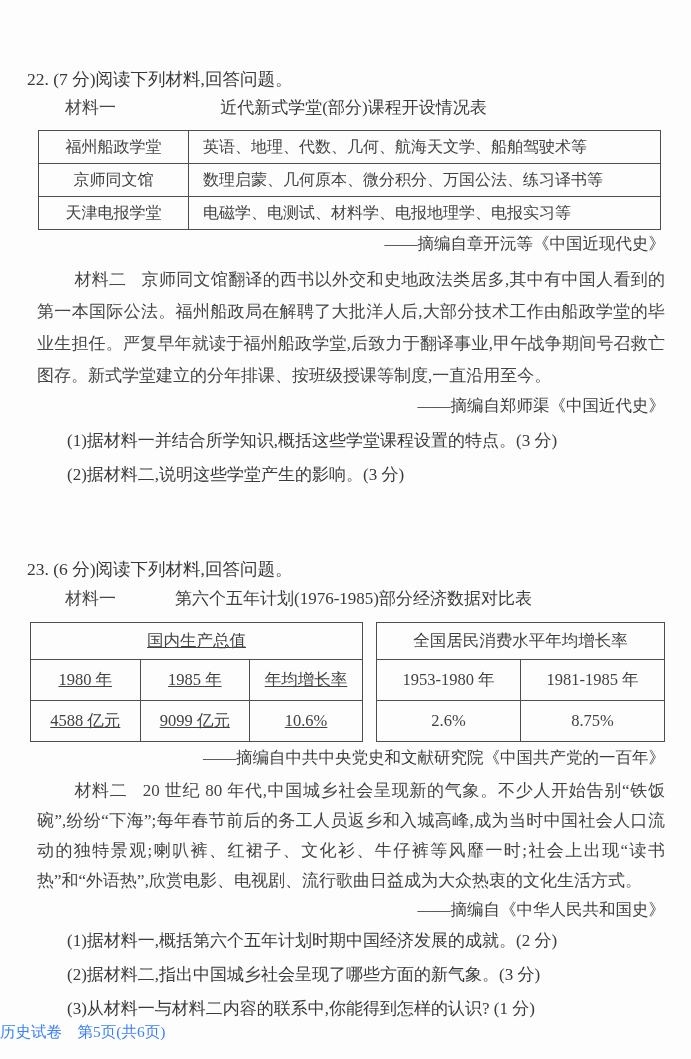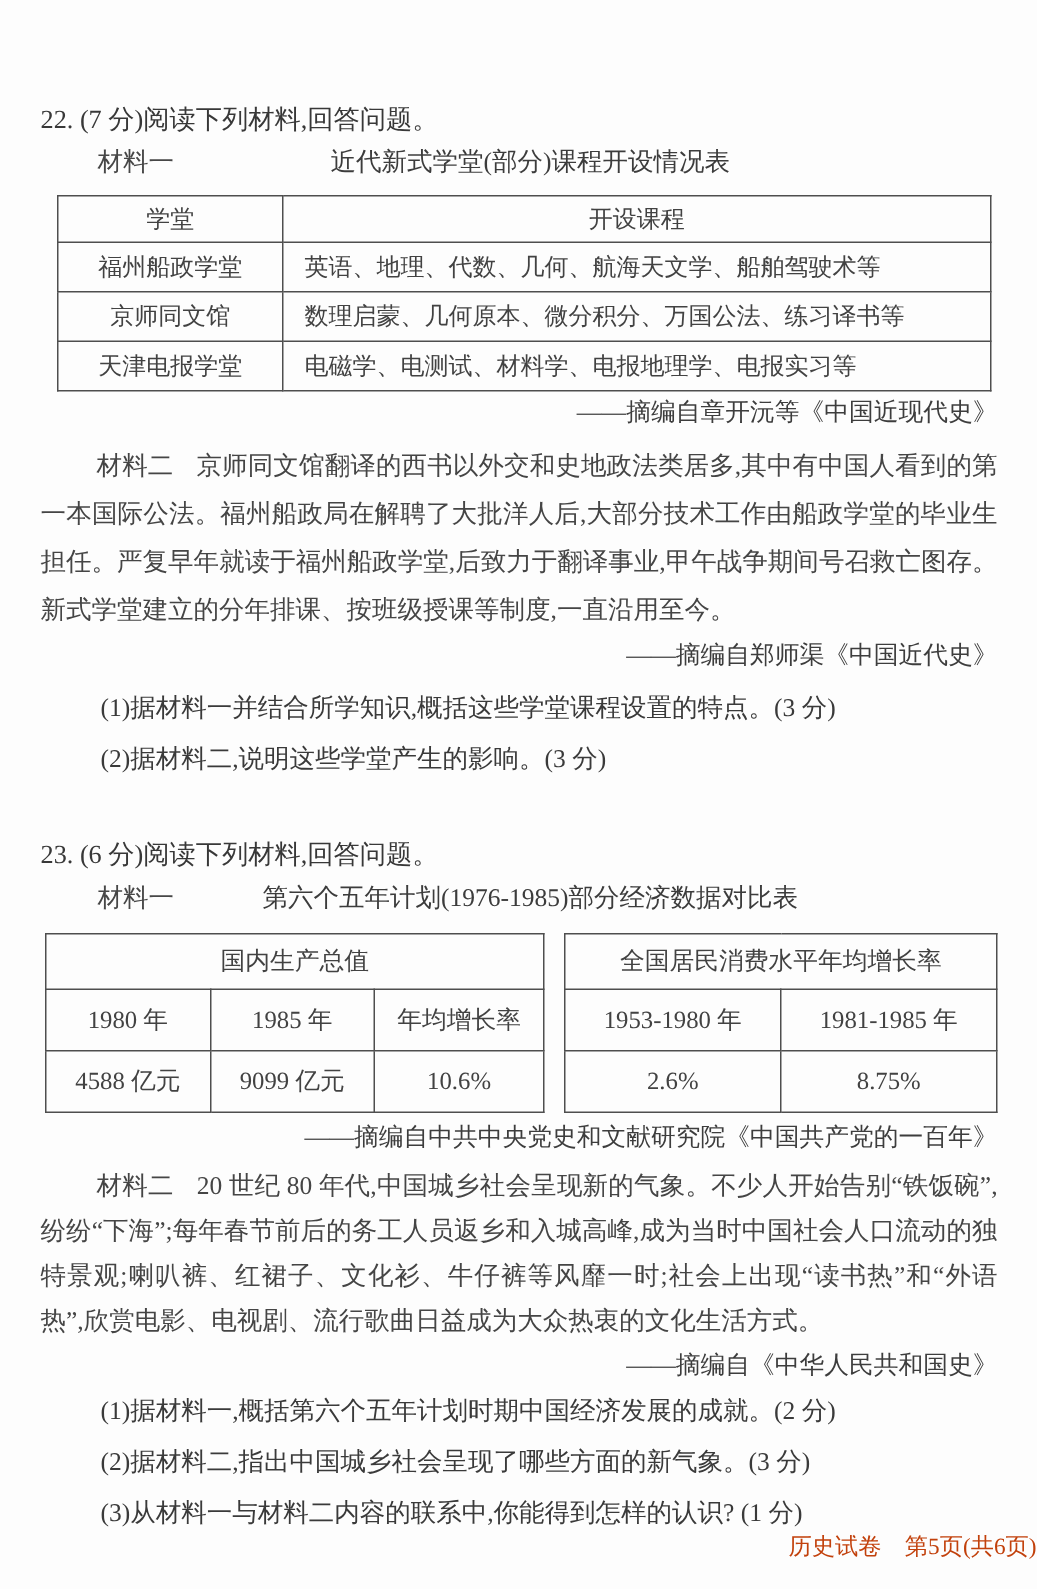--- a/index.html
+++ b/index.html
@@ -39,68 +39,64 @@
   
   .source {
     margin-top: 2px;
     text-align: right;
     font-size: 16.5px;
     line-height: 24px;
     color: #3d3d3d;
   }
   
   .para {
-    margin: 8px 0 0 0;
+    margin: 8px 0 0 10px;
     font-size: 17px;
     line-height: 32px;
     text-align: justify;
     text-indent: 2.2em;
     color: #454545;
   }
   .para .inline-label { margin-right: 0.9em; }
   .q23-para { line-height: 30px; margin-top: 6px; }
   
   .qlist { margin-top: 10px; padding-left: 40px; }
   .qline { font-size: 17px; line-height: 26px; margin-bottom: 8px; color: #3a3a3a; }
   
   .twin-tables { display: flex; gap: 13px; margin: 9px 0 0 3px; }
-  #gdp-table { width: 348px; }
+  #gdp-table { width: 348px; text-decoration: underline; }
   #cons-table { width: 302px; }
   #gdp-table th, #cons-table th { height: 36px; font-size: 16.5px; }
   #gdp-table td, #cons-table td { height: 40px; font-size: 16.5px; }
   
   .footer {
     position: absolute; left: 0; right: 0; top: 1020px;
-    text-align: right;
+    text-align: left;
     font-size: 15.5px; line-height: 24px;
-    color: #c2410c;
+    color: #3b82f6;
   }
 </style>
 </head>
 <body>
 
 <div class="block" style="top:66px;">
 
   <div class="stem">22. (7 分)阅读下列材料,回答问题。</div>
 
   <div class="mat-head">
     <span class="mat-label">材料一</span>
     <span class="mat-title">近代新式学堂(部分)课程开设情况表</span>
   </div>
 
   <table class="ctable" id="q22-table">
     <colgroup>
         <col style="width:150px">
         <col>
       </colgroup>
     <tbody>
-        <tr>
-      <th>学堂</th>
-      <th>开设课程</th>
-    </tr>
     <tr>
       <td>福州船政学堂</td>
       <td class="course">英语、地理、代数、几何、航海天文学、船舶驾驶术等</td>
     </tr>
     <tr>
       <td>京师同文馆</td>
       <td class="course">数理启蒙、几何原本、微分积分、万国公法、练习译书等</td>
     </tr>
     <tr>
       <td>天津电报学堂</td>

